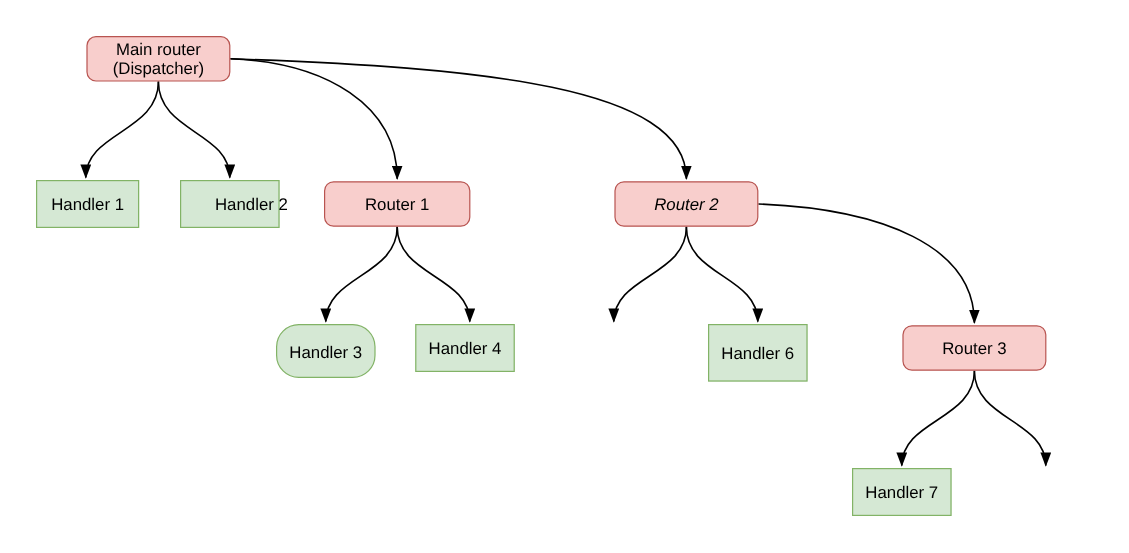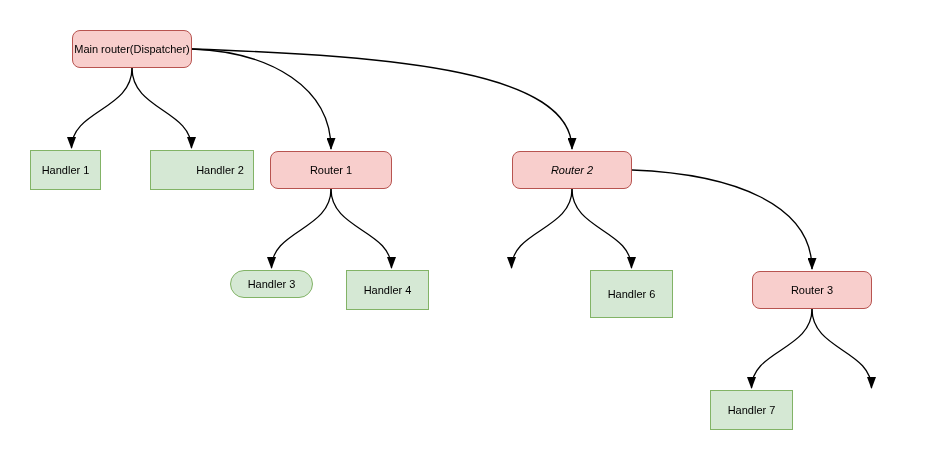--- a/index.html
+++ b/index.html
@@ -28,23 +28,24 @@
     stroke-width: 1.3;
   }
   .arrowhead-shape {
     fill: var(--edge, #000000);
     stroke: none;
   }
   .node {
     position: absolute;
     box-sizing: border-box;
     display: flex;
+    flex-direction: column;
     align-items: center;
     justify-content: center;
-    font-size: 11px;
+    font-size: 14px;
     line-height: 16px;
     color: #000000;
     text-align: center;
     white-space: nowrap;
   }
   .router {
     background: var(--router-fill, #f8cecc);
     border: 1px solid var(--router-border, #b85450);
     border-radius: 8px;
   }
@@ -75,37 +76,37 @@
     <path class="edge" d="M 632 170 C 735 174, 812 205, 812 269" marker-end="url(#arrow)"></path>
     <path class="edge" d="M 812 309 C 812 350, 751.5 350, 751.5 388" marker-end="url(#arrow)"></path>
     <path class="edge" d="M 812 309 C 812 350, 871.5 350, 871.5 388" marker-end="url(#arrow)"></path>
   </svg>
 
   <div class="node router" style="left:72px; top:30px; width:120px; height:38px;">
     <span>Main router</span>
     <span>(Dispatcher)</span>
   </div>
 
-  <div class="node handler" style="left:30px; top:150px; width:71px; height:40px;">
+  <div class="node handler" style="left:30px; top:150px; width:86px; height:40px;">
     <span>Handler 1</span>
   </div>
 
-  <div class="node handler" style="left:150px; top:150px; width:104px; height:40px;padding-left:36px;">
+  <div class="node handler" style="left:150px; top:150px; width:83px; height:40px;padding-left:36px;">
     <span>Handler 2</span>
   </div>
 
   <div class="node router" style="left:270px; top:151px; width:122px; height:38px;">
     <span>Router 1</span>
   </div>
 
   <div class="node router" style="left:512px; top:151px; width:120px; height:38px;font-style:italic;">
     <span>Router 2</span>
   </div>
 
-  <div class="node handler" style="left:230px; top:270px; width:83px; height:28px;border-radius:19px;">
+  <div class="node handler" style="left:230px; top:270px; width:83px; height:45px;border-radius:19px;">
     <span>Handler 3</span>
   </div>
 
   <div class="node handler" style="left:346px; top:270px; width:83px; height:40px;">
     <span>Handler 4</span>
   </div>
 
 
   <div class="node handler" style="left:590px; top:270px; width:83px; height:48px;">
     <span>Handler 6</span>

